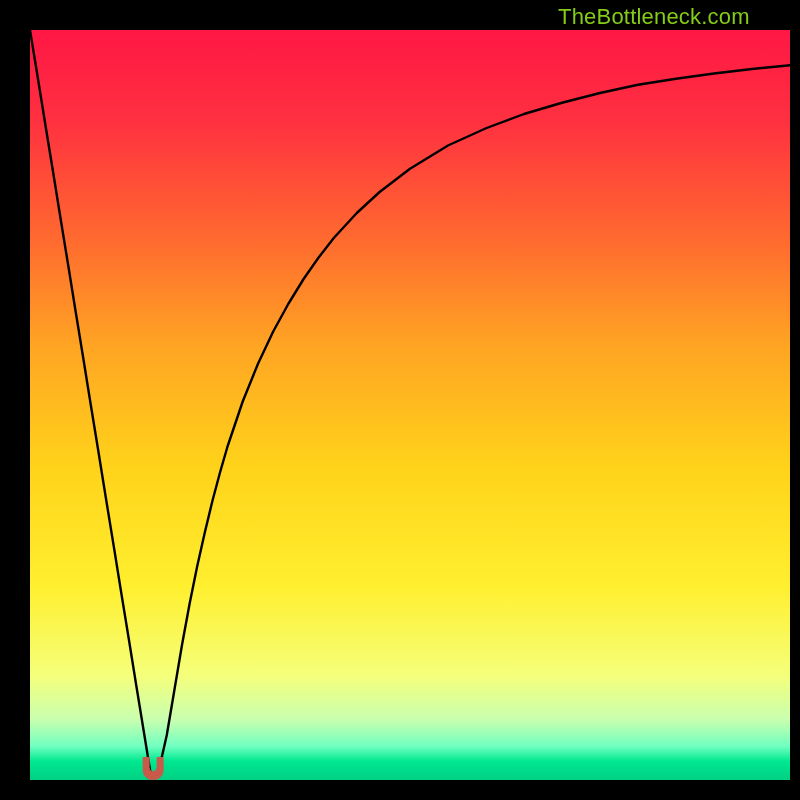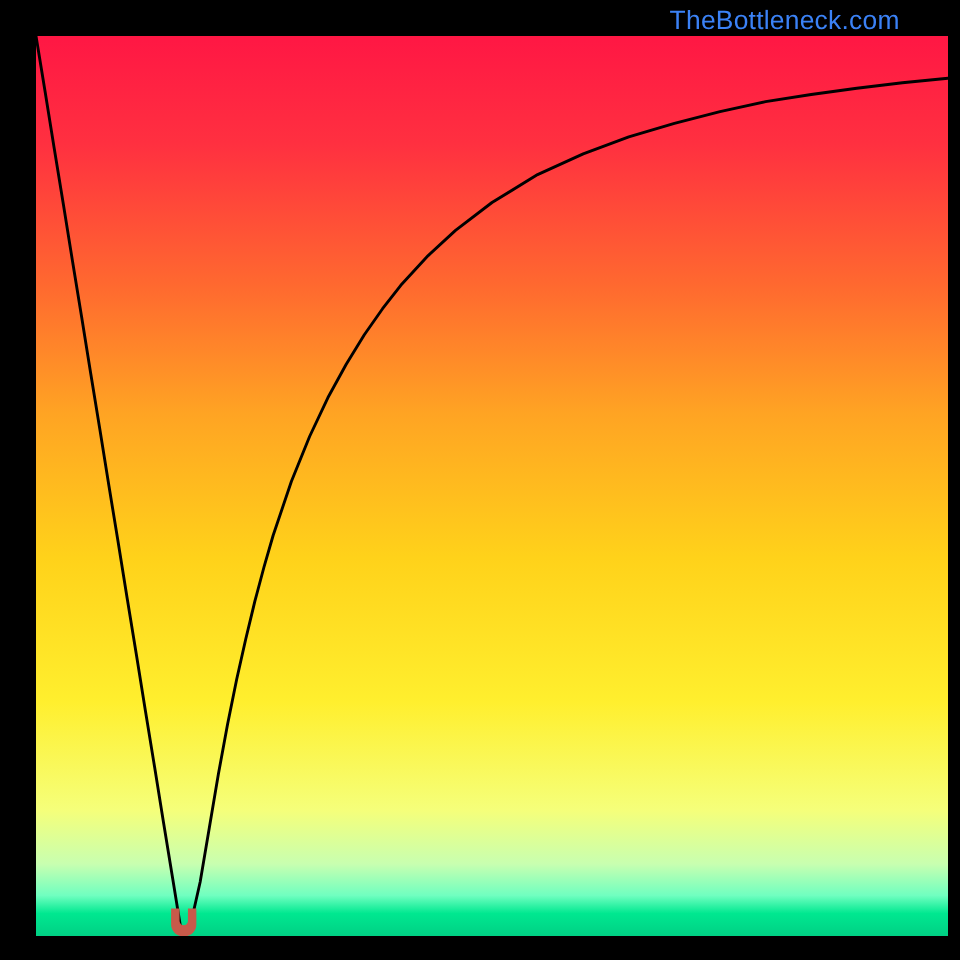--- a/index.html
+++ b/index.html
@@ -57,13 +57,13 @@
     <path id="curve-path" fill="none" stroke="#000000" stroke-width="2.4" stroke-linejoin="round" stroke-linecap="round" d="M30.00 30.00 L37.60 76.50 L45.20 123.75 L52.80 170.25 L60.40 217.50 L68.00 264.00 L75.60 311.25 L83.20 357.75 L90.80 405.00 L98.40 451.50 L106.00 498.75 L113.60 545.25 L121.20 592.50 L128.80 639.00 L136.40 686.25 L144.00 732.75 L150.08 770.25 L151.60 774.00 L153.88 775.50 L156.16 774.00 L159.20 768.75 L166.80 735.00 L174.40 690.00 L182.00 645.00 L189.60 603.75 L197.20 566.25 L204.80 532.50 L212.40 501.00 L220.00 472.50 L227.60 446.25 L242.80 401.25 L258.00 363.75 L273.20 331.50 L288.40 303.75 L303.60 279.00 L318.80 257.25 L334.00 237.75 L356.80 213.00 L379.60 192.00 L410.00 168.75 L448.00 145.50 L486.00 128.25 L524.00 114.00 L562.00 102.75 L600.00 93.00 L638.00 84.75 L676.00 78.75 L714.00 73.50 L752.00 69.00 L790.00 65.25"></path>
     <path id="min-marker" fill="#c85a4a" stroke="#c85a4a" stroke-width="1" d="M143.12 757.50 L143.12 770.50 A9 9 0 0 0 152.12 779.50 L154.12 779.50 A9 9 0 0 0 163.12 770.50 L163.12 757.50 L157.12 757.50 L157.12 767.50 A4 4 0 0 1 153.12 771.50 L153.12 771.50 A4 4 0 0 1 149.12 767.50 L149.12 757.50 Z"></path>
   </g>
 </svg>
 
 <div id="frame-top" class="frame" style="left: 0px; top: 0px; width: 800px; height: 30px;"></div>
 <div id="frame-bottom" class="frame" style="left: 0px; top: 780px; width: 800px; height: 20px;"></div>
 <div id="frame-left" class="frame" style="left: 0px; top: 0px; width: 30px; height: 800px;"></div>
 <div id="frame-right" class="frame" style="left: 790px; top: 0px; width: 10px; height: 800px;"></div>
 
-<div id="attribution" class="attribution" style="left: 558px; top: 4px; color: #3b82f6;">TheBottleneck.com</div>
+<div id="attribution" class="attribution" style="left: 558px; top: 4px; color: #84cc16;">TheBottleneck.com</div>
 
 </body></html>

